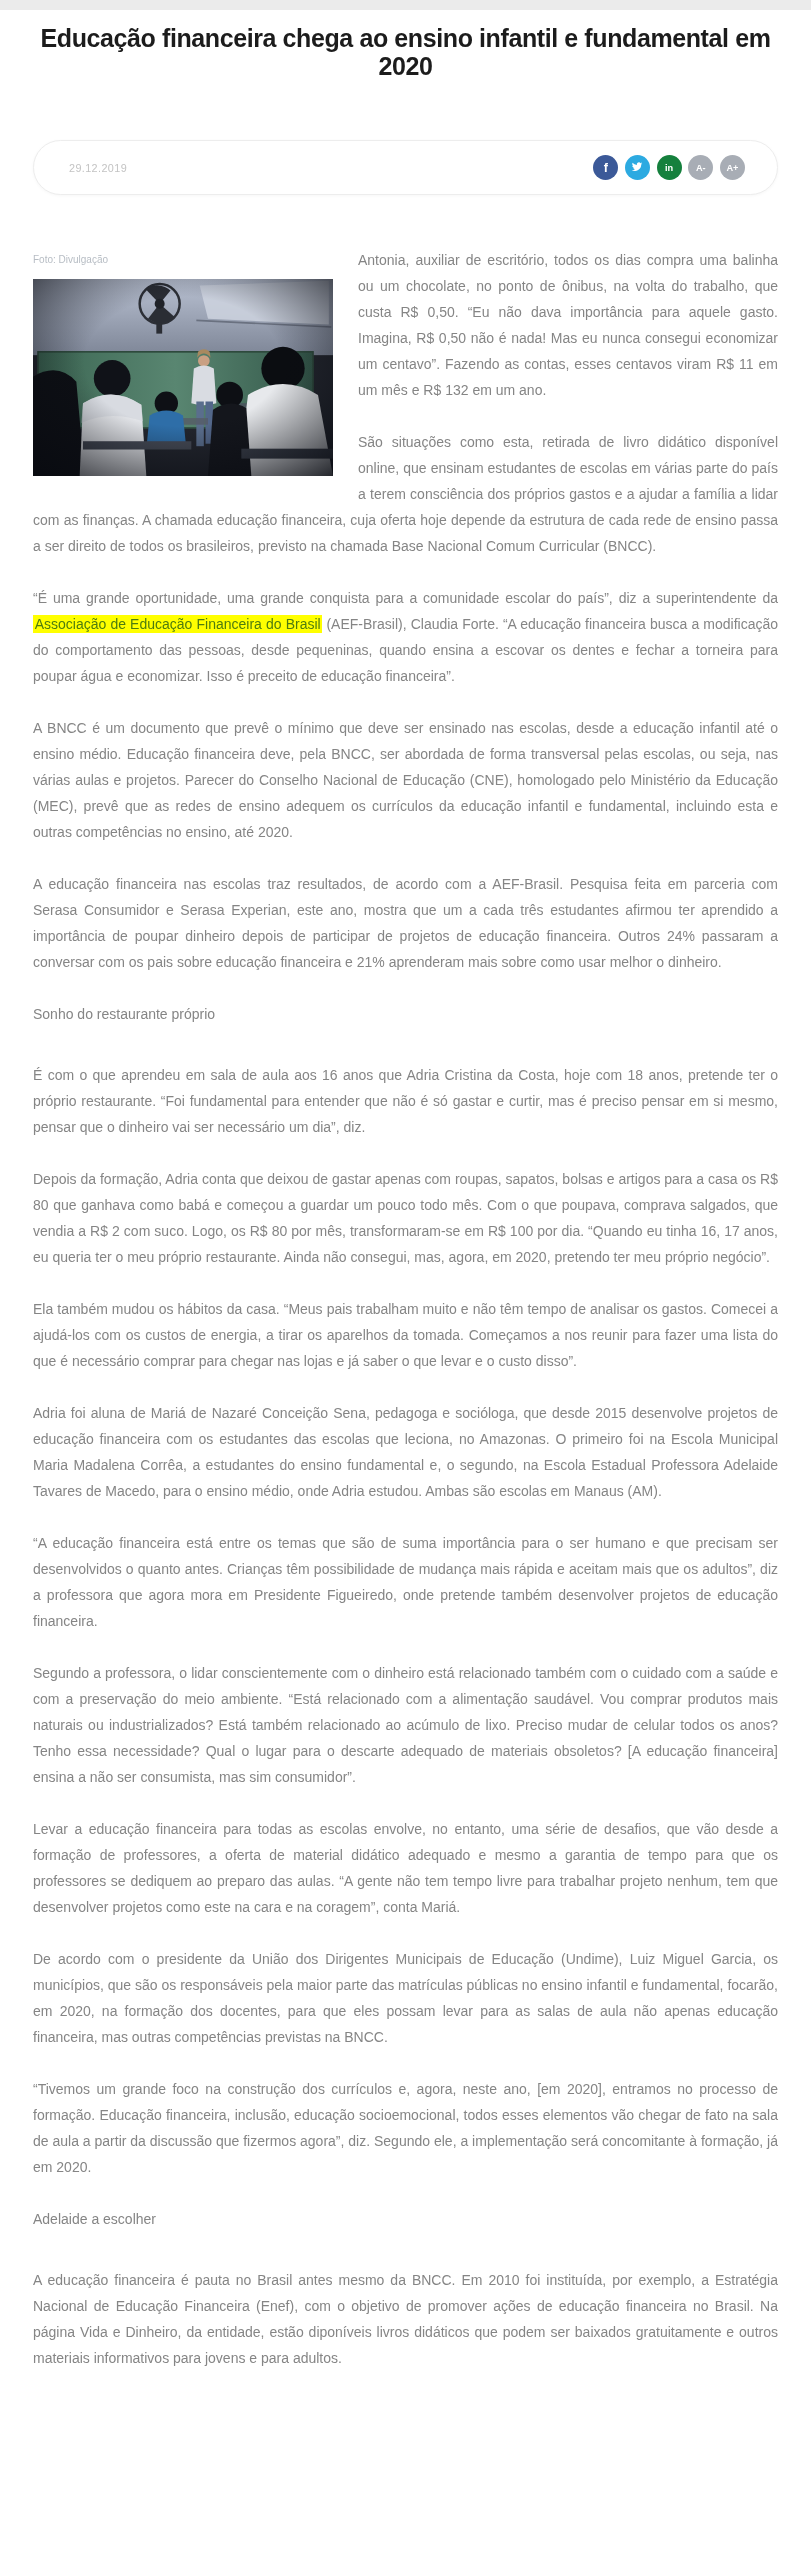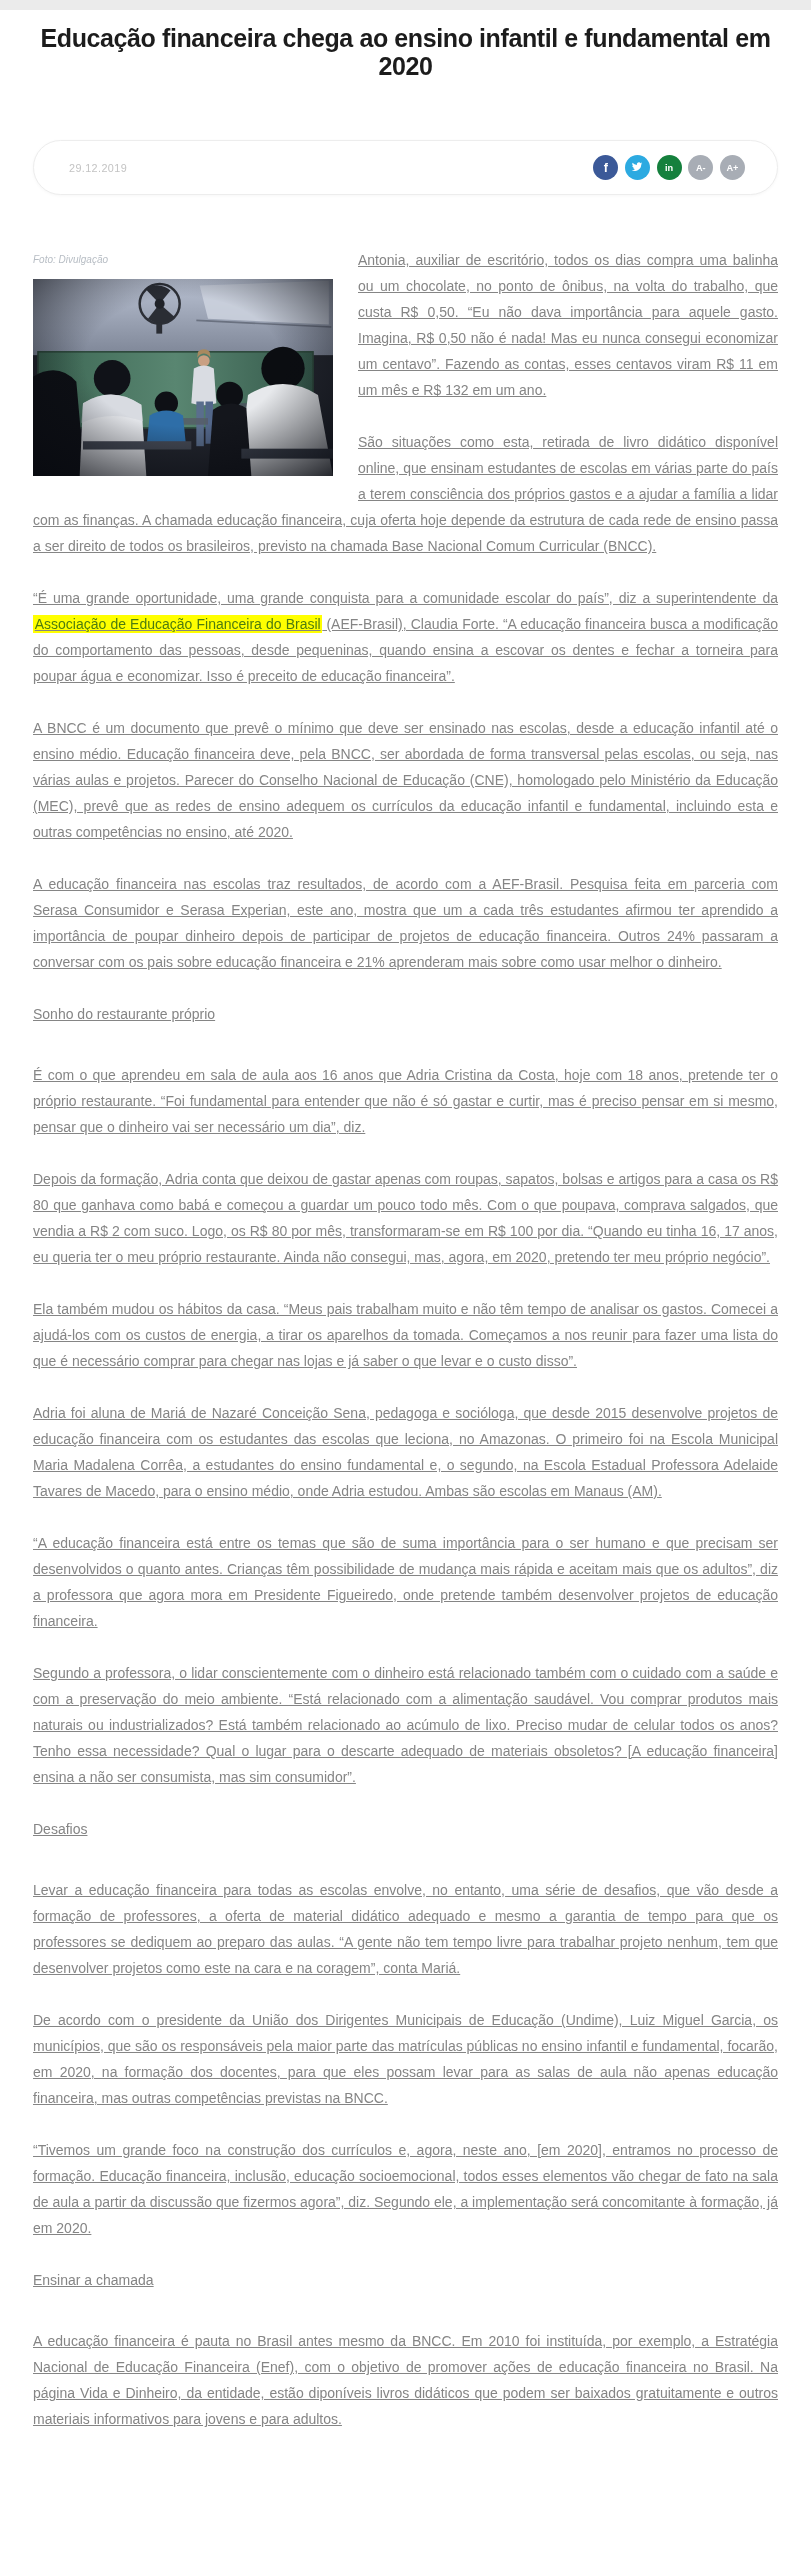--- a/index.html
+++ b/index.html
@@ -51,31 +51,30 @@
     margin:52px 33px 0 33px;
     font-size:14px;
     line-height:26px;
     text-align:justify;
     padding-bottom:25px;
   }
   .article-figure {
     float:left;
     width:300px;
     margin:0 25px 13.3px 0;
-    font-style:italic;
   }
   .figure-caption {
     display:block;
     font-size:10px;
     color:#b7bdc4;
     margin-bottom:5.8px;
     text-align:left;
   }
   .classroom-img { display:block; width:300px; height:197px; }
-  .article p { margin:0 0 26px 0;text-decoration:underline; }
+  .article p { margin:0 0 26px 0; }
   .article p.subheading { margin:18px 0 35px 0; text-align:left; }
   .hl-link {
     background:#ffff00;
     color:#4d7c0f;
     text-decoration:none;
     padding:0.8px 1.7px;
   }
 </style>
 </head>
 <body>
@@ -170,20 +169,19 @@
     <p><span>“É uma grande oportunidade, uma grande conquista para a comunidade escolar do país”, diz a superintendente da </span><a class="hl-link" href="#">Associação de Educação Financeira do Brasil</a><span> (AEF-Brasil), Claudia Forte. “A educação financeira busca a modificação do comportamento das pessoas, desde pequeninas, quando ensina a escovar os dentes e fechar a torneira para poupar água e economizar. Isso é preceito de educação financeira”.</span></p>
     <p>A BNCC é um documento que prevê o mínimo que deve ser ensinado nas escolas, desde a educação infantil até o ensino médio. Educação financeira deve, pela BNCC, ser abordada de forma transversal pelas escolas, ou seja, nas várias aulas e projetos. Parecer do Conselho Nacional de Educação (CNE), homologado pelo Ministério da Educação (MEC), prevê que as redes de ensino adequem os currículos da educação infantil e fundamental, incluindo esta e outras competências no ensino, até 2020.</p>
     <p>A educação financeira nas escolas traz resultados, de acordo com a AEF-Brasil. Pesquisa feita em parceria com Serasa Consumidor e Serasa Experian, este ano, mostra que um a cada três estudantes afirmou ter aprendido a importância de poupar dinheiro depois de participar de projetos de educação financeira. Outros 24% passaram a conversar com os pais sobre educação financeira e 21% aprenderam mais sobre como usar melhor o dinheiro.</p>
     <p class="subheading">Sonho do restaurante próprio</p>
     <p>É com o que aprendeu em sala de aula aos 16 anos que Adria Cristina da Costa, hoje com 18 anos, pretende ter o próprio restaurante. “Foi fundamental para entender que não é só gastar e curtir, mas é preciso pensar em si mesmo, pensar que o dinheiro vai ser necessário um dia”, diz.</p>
     <p>Depois da formação, Adria conta que deixou de gastar apenas com roupas, sapatos, bolsas e artigos para a casa os R$ 80 que ganhava como babá e começou a guardar um pouco todo mês. Com o que poupava, comprava salgados, que vendia a R$ 2 com suco. Logo, os R$ 80 por mês, transformaram-se em R$ 100 por dia. “Quando eu tinha 16, 17 anos, eu queria ter o meu próprio restaurante. Ainda não consegui, mas, agora, em 2020, pretendo ter meu próprio negócio”.</p>
     <p>Ela também mudou os hábitos da casa. “Meus pais trabalham muito e não têm tempo de analisar os gastos. Comecei a ajudá-los com os custos de energia, a tirar os aparelhos da tomada. Começamos a nos reunir para fazer uma lista do que é necessário comprar para chegar nas lojas e já saber o que levar e o custo disso”.</p>
     <p>Adria foi aluna de Mariá de Nazaré Conceição Sena, pedagoga e socióloga, que desde 2015 desenvolve projetos de educação financeira com os estudantes das escolas que leciona, no Amazonas. O primeiro foi na Escola Municipal Maria Madalena Corrêa, a estudantes do ensino fundamental e, o segundo, na Escola Estadual Professora Adelaide Tavares de Macedo, para o ensino médio, onde Adria estudou. Ambas são escolas em Manaus (AM).</p>
     <p>“A educação financeira está entre os temas que são de suma importância para o ser humano e que precisam ser desenvolvidos o quanto antes. Crianças têm possibilidade de mudança mais rápida e aceitam mais que os adultos”, diz a professora que agora mora em Presidente Figueiredo, onde pretende também desenvolver projetos de educação financeira.</p>
     <p>Segundo a professora, o lidar conscientemente com o dinheiro está relacionado também com o cuidado com a saúde e com a preservação do meio ambiente. “Está relacionado com a alimentação saudável. Vou comprar produtos mais naturais ou industrializados? Está também relacionado ao acúmulo de lixo. Preciso mudar de celular todos os anos? Tenho essa necessidade? Qual o lugar para o descarte adequado de materiais obsoletos? [A educação financeira] ensina a não ser consumista, mas sim consumidor”.</p>
-    <p class="subheading">Desafios</p>
     <p>Levar a educação financeira para todas as escolas envolve, no entanto, uma série de desafios, que vão desde a formação de professores, a oferta de material didático adequado e mesmo a garantia de tempo para que os professores se dediquem ao preparo das aulas. “A gente não tem tempo livre para trabalhar projeto nenhum, tem que desenvolver projetos como este na cara e na coragem”, conta Mariá.</p>
     <p>De acordo com o presidente da União dos Dirigentes Municipais de Educação (Undime), Luiz Miguel Garcia, os municípios, que são os responsáveis pela maior parte das matrículas públicas no ensino infantil e fundamental, focarão, em 2020, na formação dos docentes, para que eles possam levar para as salas de aula não apenas educação financeira, mas outras competências previstas na BNCC.</p>
     <p>“Tivemos um grande foco na construção dos currículos e, agora, neste ano, [em 2020], entramos no processo de formação. Educação financeira, inclusão, educação socioemocional, todos esses elementos vão chegar de fato na sala de aula a partir da discussão que fizermos agora”, diz. Segundo ele, a implementação será concomitante à formação, já em 2020.</p>
-    <p class="subheading">Ensinar a chamada</p>
+    <p class="subheading">Adelaide a escolher</p>
     <p>A educação financeira é pauta no Brasil antes mesmo da BNCC. Em 2010 foi instituída, por exemplo, a Estratégia Nacional de Educação Financeira (Enef), com o objetivo de promover ações de educação financeira no Brasil. Na página Vida e Dinheiro, da entidade, estão diponíveis livros didáticos que podem ser baixados gratuitamente e outros materiais informativos para jovens e para adultos.</p>
   </div>
 
 
 </body></html>

